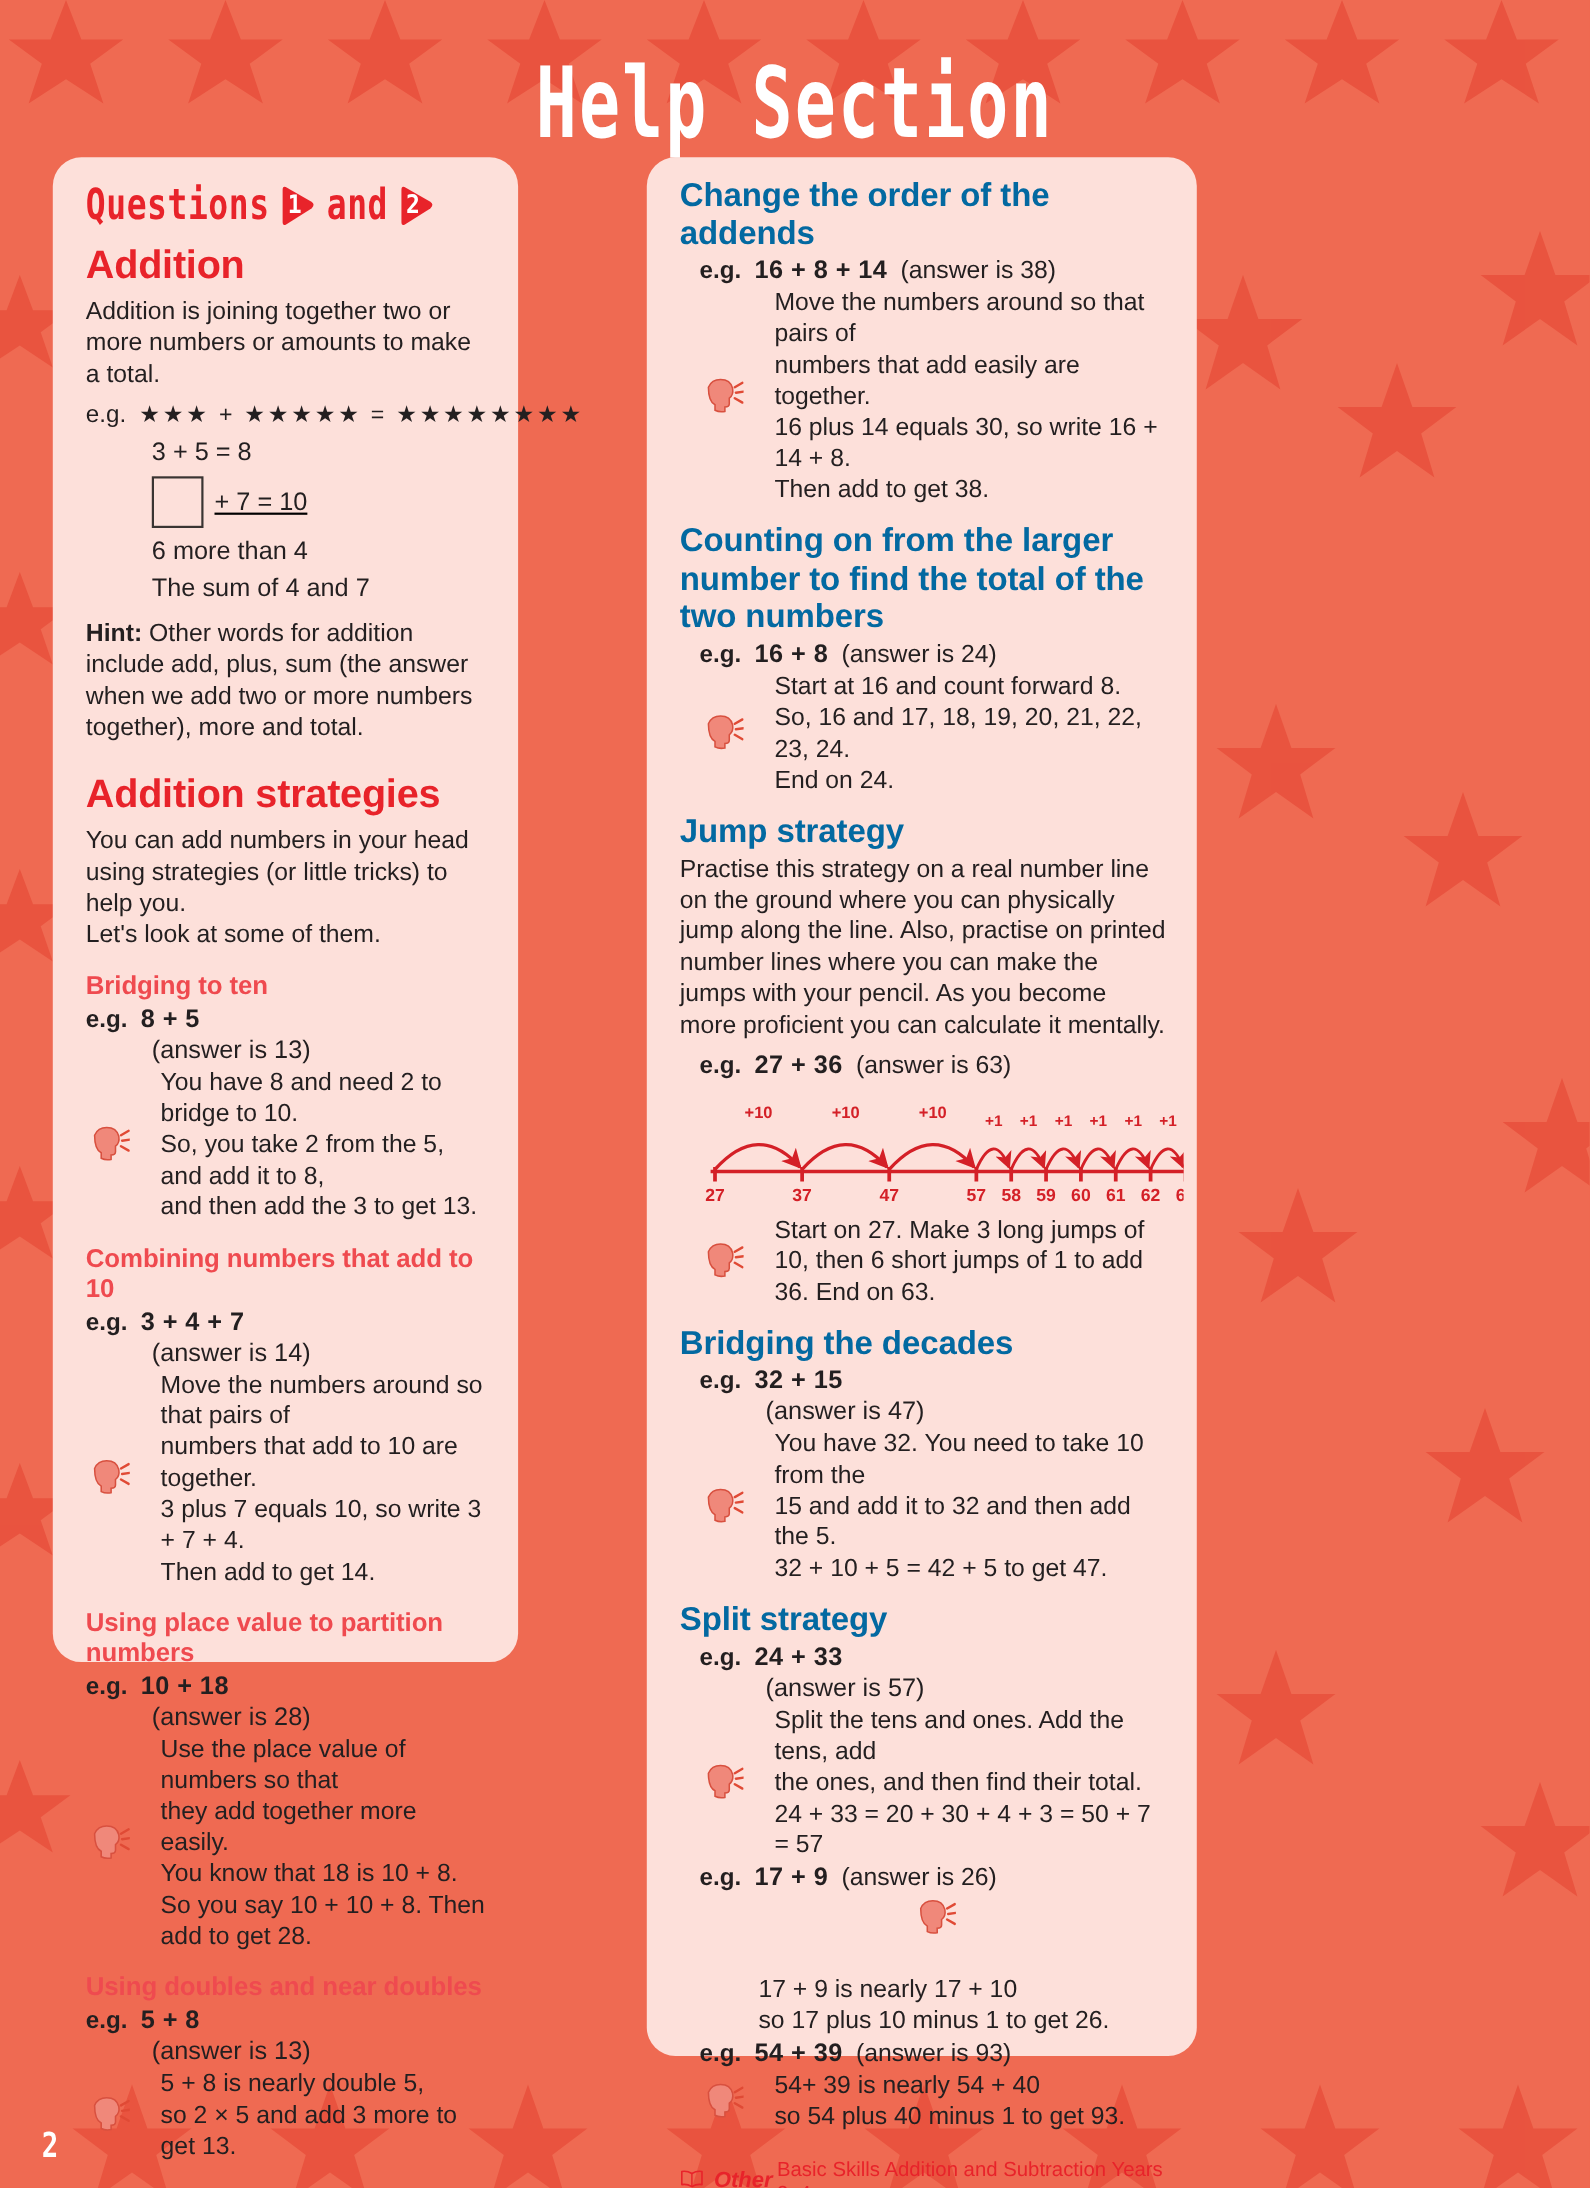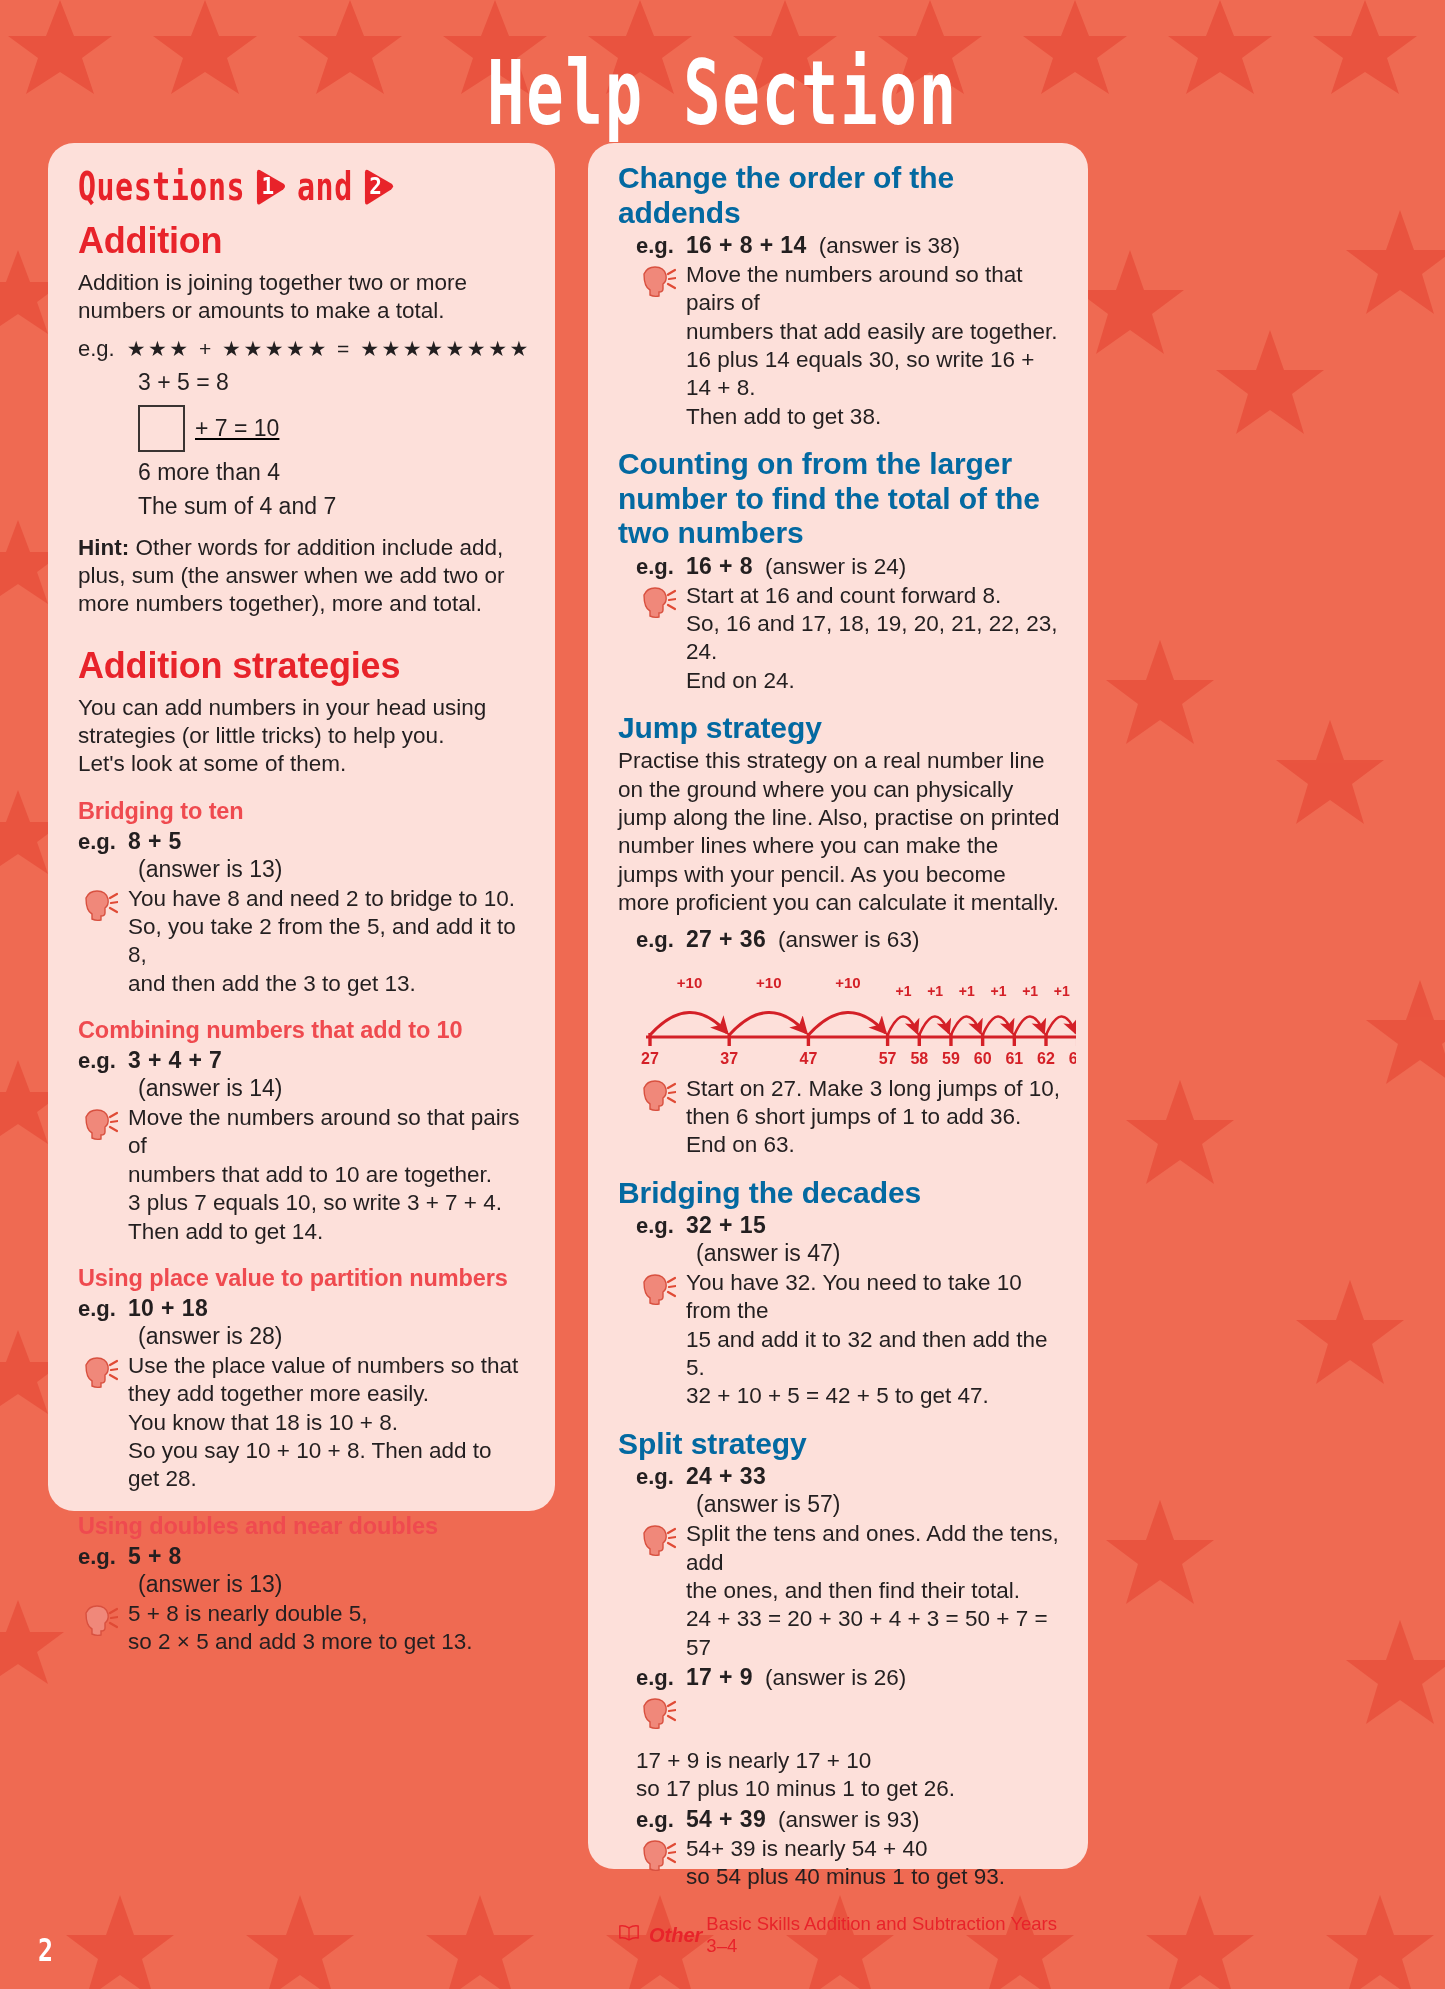--- a/index.html
+++ b/index.html
@@ -29,21 +29,21 @@
   }
 
   
   .col {
     position:absolute;
     background:#fde0da;
     border-radius:26px;
     z-index:2;
     padding:26px 26px 20px 30px;
   }
-  .col-left  { left:48px;  top:143px; width:507px; height:1368px; }
+  .col-left  { left:48px;  top:143px; width:423px; height:1368px; }
   .col-right { left:588px; top:143px; width:500px; height:1726px; padding-top:18px; }
 
   
   .page-number {
     position:absolute; left:38px; bottom:24px; z-index:3;
     color:#ffffff;
     font-family:"DejaVu Sans Mono", monospace;
     font-weight:bold; font-size:25px;
     transform:scaleY(1.25);
   }
@@ -104,21 +104,21 @@
     margin:2px 0 0;
   }
   .eg-label { font-weight:bold; font-size:22px; }
   .eg-expr  { font-weight:bold; font-size:23px; letter-spacing:0.4px; }
   .eg-ans   { font-size:22.5px; }
 
   .indent { margin-left:60px; }
   .indent-sm { margin-left:60px; }
 
   .bullet-block {
-    display:flex; gap:10px; align-items:flex-start;
+    display:flex; gap:28px; align-items:center;
     margin-top:2px;
   }
   .bullet-block .txt { font-size:22.5px; line-height:1.26; color:#231f20; flex:1; }
   .talk-icon { flex:0 0 40px; margin-top:4px; }
 
   .hint { font-size:22.5px; line-height:1.26; color:#231f20; margin-top:14px; }
   .hint b { font-weight:bold; }
 
   .stars-eq {
     font-size:21px; letter-spacing:2.5px; color:#231f20;

